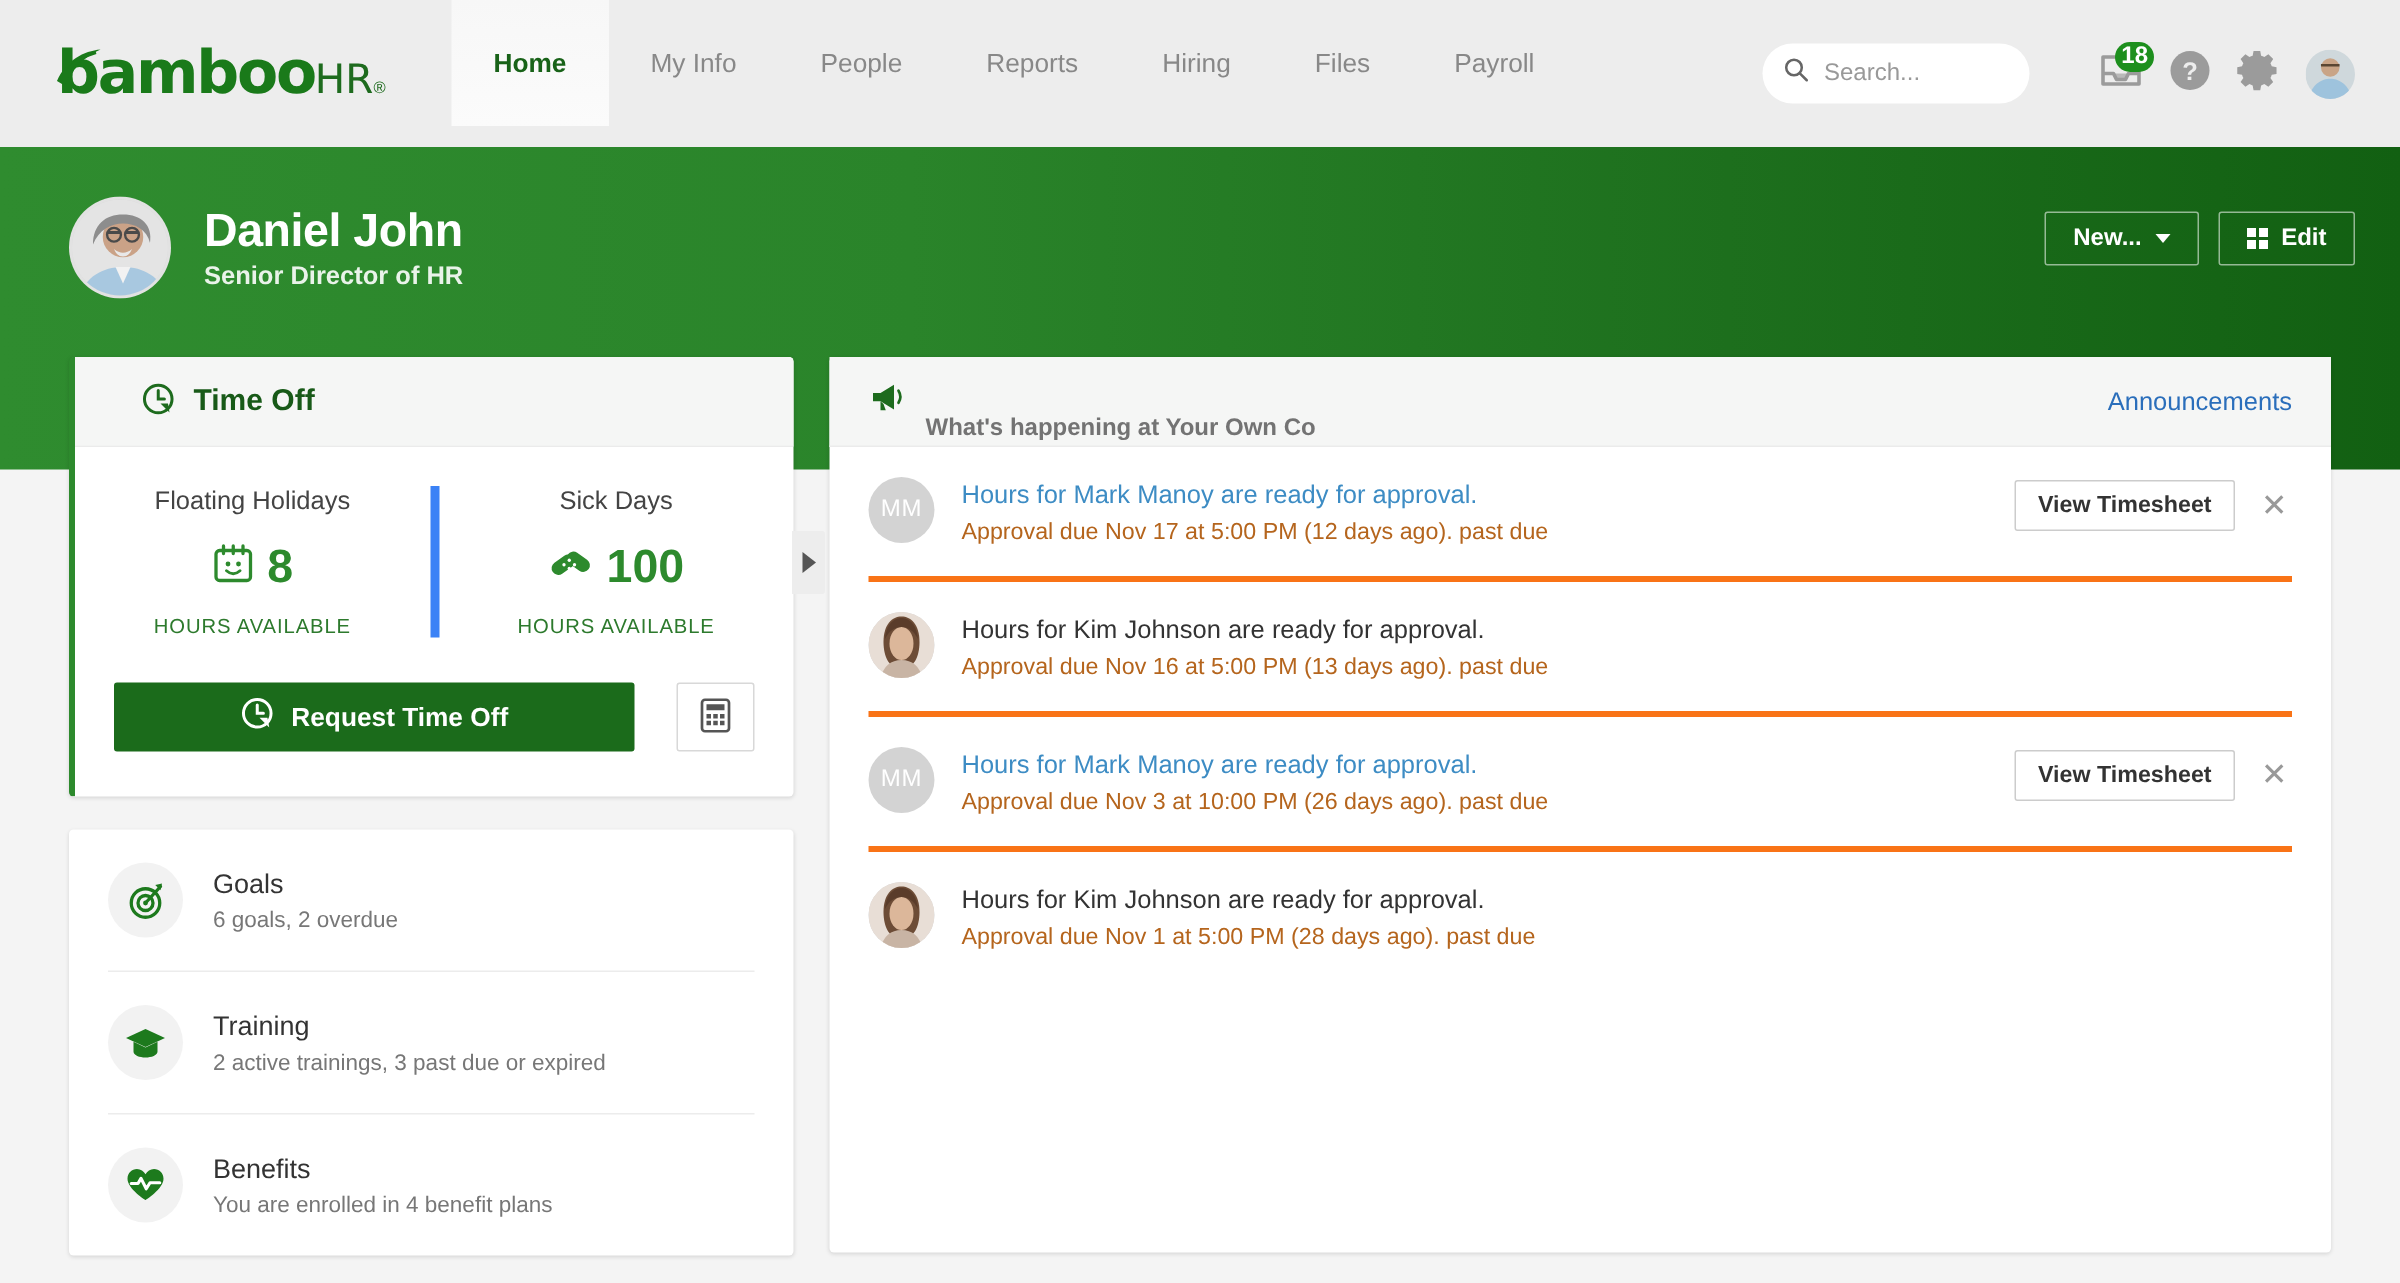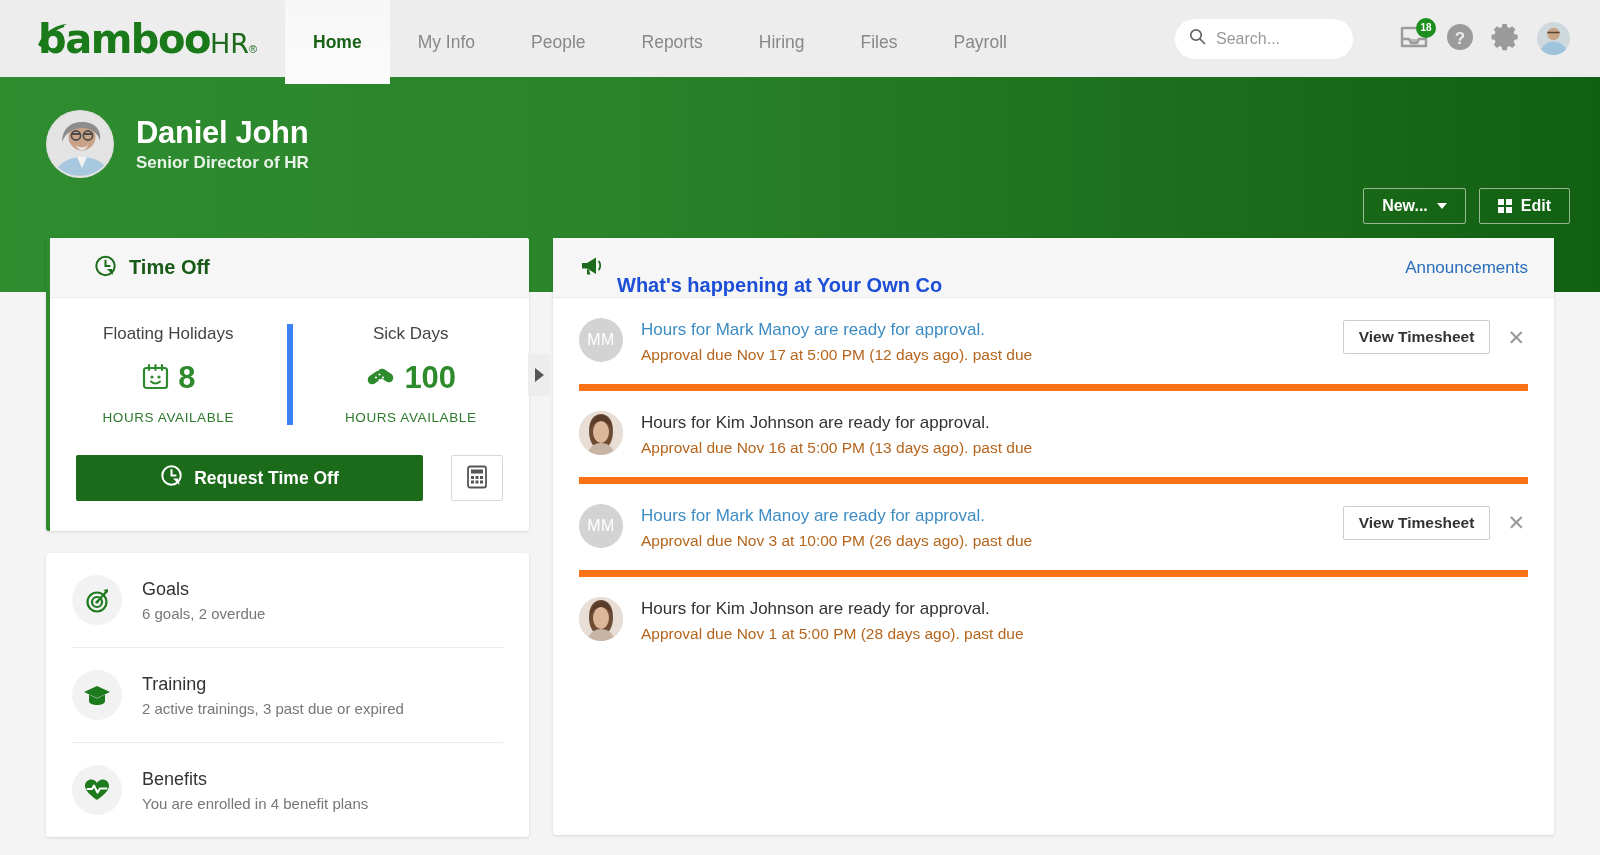--- a/index.html
+++ b/index.html
@@ -5,26 +5,27 @@
   * { box-sizing: border-box; margin: 0; padding: 0; }
   html, body {
     width: 1600px; height: 855px;
     font-family: "Liberation Sans", sans-serif;
     background: #f4f4f4;
     overflow: hidden;
   }
 
   
   .topnav {
-    height: 77px;
+    height: 98px;
     background: #ededed;
     display: flex;
     align-items: stretch;
     position: relative;
     z-index: 5;
+    gap: 16px;
   }
   .logo-wrap {
     width: 285px;
     display: flex; align-items: center;
     padding-left: 38px;
   }
   .logo { display: flex; align-items: baseline; }
   .logo-main {
     font-size: 40px; font-weight: 700; color: #1a7a1a;
     letter-spacing: -1.5px; line-height: 1;
@@ -68,37 +69,37 @@
   }
   .search-ph { font-size: 16px; color: #999; }
   .icon-btn {
     width: 46px; height: 46px;
     display: flex; align-items: center; justify-content: center;
     cursor: pointer; position: relative;
   }
   .badge {
     position: absolute; top: 2px; right: 1px;
     background: #1d8f1d; color: #fff;
-    font-size: 10px; font-weight: 700;
+    font-size: 16px; font-weight: 700;
     min-width: 20px; height: 20px; border-radius: 10px;
     display: flex; align-items: center; justify-content: center;
     padding: 0 4px;
   }
   .avatar-sm {
     width: 33px; height: 33px; border-radius: 50%;
     overflow: hidden; margin-left: 8px; cursor: pointer;
   }
 
   
   .greenhdr {
     height: 215px;
     background: linear-gradient(to right, #2f8c2f 0%, #2a842a 38%, #1d6f1d 72%, #126012 100%);
     position: relative;
     padding: 33px 30px 0 46px;
-    display: flex; align-items: flex-start; flex-direction: column;
+    display: flex; align-items: flex-start;
   }
   .profile { display: flex; align-items: center; gap: 22px; }
   .avatar-lg {
     width: 68px; height: 68px; border-radius: 50%;
     overflow: hidden; background: #d8d8d8;
     border: 2px solid rgba(255,255,255,0.25);
   }
   .pname {
     font-size: 31px; font-weight: 700; color: #fff;
     line-height: 1.15; letter-spacing: -0.3px;
@@ -223,31 +224,31 @@
   .link-desc { font-size: 15px; color: #777; margin-top: 3px; }
 
   
   .feed-card { height: 597px; display: flex; flex-direction: column; }
   .feed-hdr {
     background: #f5f6f5; height: 60px;
     display: flex; align-items: center;
     padding: 0 26px; gap: 13px;
     border-bottom: 1px solid #ebebeb;
   }
-  .feed-title { font-size: 20px; font-weight: 700; color: #1d4ed8; margin-top: 36px; }
+  .feed-title { font-size: 16px; font-weight: 700; color: #737373; margin-top: 36px; }
   .ann-link {
     margin-left: auto; font-size: 17px; color: #2a6ebb;
     cursor: pointer;
   }
   .feed-body { padding: 0 26px; flex: 1; overflow: hidden; }
   .feed-item {
     display: flex; align-items: flex-start; gap: 18px;
     padding: 20px 0;
   }
-  .feed-item + .feed-item { border-top: 7px solid #f97316; }
+  .feed-item + .feed-item { border-top: 4px solid #f97316; }
   .f-avatar {
     width: 44px; height: 44px; border-radius: 50%;
     overflow: hidden; flex-shrink: 0;
     background: #d3d3d3;
     display: flex; align-items: center; justify-content: center;
     color: #fff; font-size: 16px; letter-spacing: 0.5px;
   }
   .f-text { flex: 1; padding-top: 1px; }
   .f-main { font-size: 17px; line-height: 1.35; }
   .f-main.link { color: #3d8cc4; cursor: pointer; }

